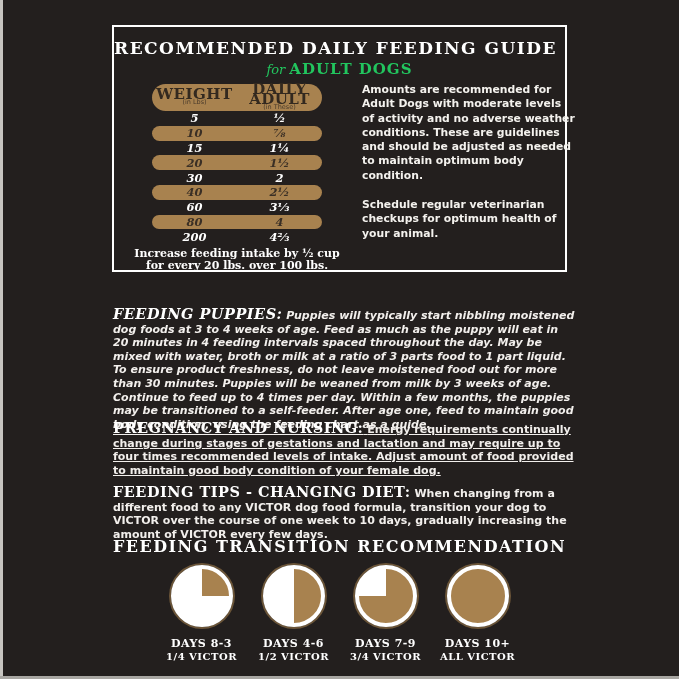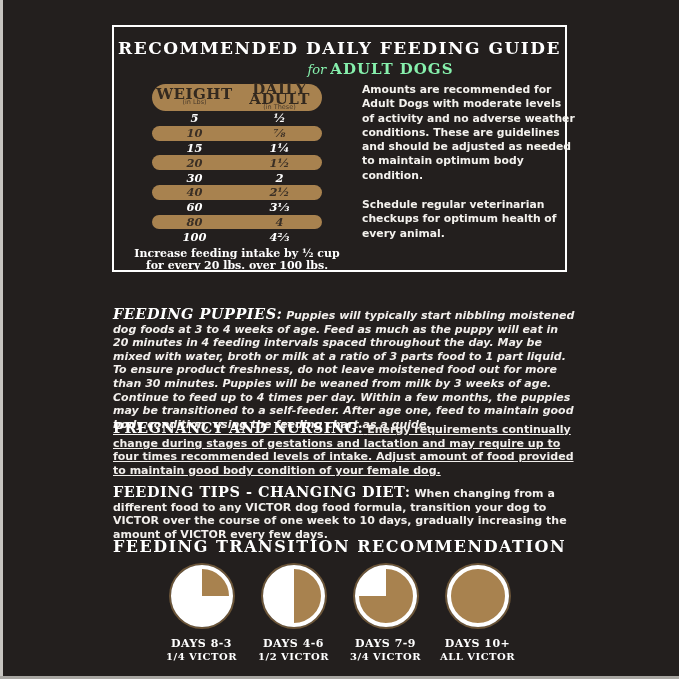--- a/index.html
+++ b/index.html
@@ -5,24 +5,24 @@
   html,body{margin:0;padding:0;background:#221e1d;}
   .page{
     position:relative;width:679px;height:679px;background:#231f1e;
     overflow:hidden;font-family:"DejaVu Sans",sans-serif;color:#f2efec;
   }
   .edge-left{position:absolute;left:0;top:0;width:3px;height:679px;background:#c6c4c0;}
   .edge-bottom{position:absolute;left:0;bottom:0;width:679px;height:3px;background:#a8a6a2;}
 
   
   .guide-box{position:absolute;left:112px;top:25px;width:451px;height:243px;border:2px solid #ffffff;}
-  .gb-title{position:absolute;left:0;top:11px;width:100%;text-align:center;
+  .gb-title{position:absolute;left:0;top:11px;width:100%;text-align:left;
     font-family:"DejaVu Serif",serif;font-weight:bold;font-size:17px;letter-spacing:1.5px;color:#ffffff;}
-  .gb-subtitle{position:absolute;left:0;top:33px;width:100%;text-align:center;color:#86efac;
-    font-family:"DejaVu Serif",serif;font-size:15px;font-weight:bold;letter-spacing:1px;padding-left:41px;}
+  .gb-subtitle{position:absolute;left:0;top:33px;width:100%;text-align:center;color:#22c55e;
+    font-family:"DejaVu Serif",serif;font-size:15px;font-weight:bold;letter-spacing:1px;}
   .gb-subtitle .pfx{font-weight:normal;font-style:italic;font-size:13px;letter-spacing:0;margin-right:4px;text-transform:lowercase;}
 
   
   .gb-table{position:absolute;left:38px;top:57px;width:170px;}
   .t-head{display:grid;grid-template-columns:1fr 1fr;height:27px;background:#a8824f;border-radius:14px;
     align-items:center;text-align:center;color:#33291f;}
   .t-head .h-main{font-family:"DejaVu Serif",serif;font-weight:bold;font-size:15px;letter-spacing:.5px;line-height:10px;}
   .t-head .h-sub{font-size:6.5px;line-height:7px;color:#4a3b2b;}
   .t-row{display:grid;grid-template-columns:1fr 1fr;height:14.8px;align-items:center;text-align:center;
     font-family:"DejaVu Serif",serif;font-weight:bold;font-style:italic;font-size:11.5px;color:#ffffff;}
@@ -103,33 +103,33 @@
         </div>
       <div class="t-row">
           <span>60</span>
           <span>3⅓</span>
         </div>
       <div class="t-row tan">
           <span>80</span>
           <span>4</span>
         </div>
       <div class="t-row">
-          <span>100</span>
+          <span>200</span>
           <span>4⅔</span>
         </div>
     </div>
 
     <div class="gb-note">
       <div>Increase feeding intake by ½ cup</div>
       <div>for every 20 lbs. over 100 lbs.</div>
     </div>
 
     <div class="gb-right">
       <p>Amounts are recommended for Adult Dogs with moderate levels of activity and no adverse weather conditions. These are guidelines and should be adjusted as needed to maintain optimum body condition.</p>
-      <p>Schedule regular veterinarian checkups for optimum health of every animal.</p>
+      <p>Schedule regular veterinarian checkups for optimum health of your animal.</p>
     </div>
   </div>
 
   <p class="section s1">
     <span class="sec-h">FEEDING PUPPIES:</span>
     <span>Puppies will typically start nibbling moistened dog foods at 3 to 4 weeks of age. Feed as much as the puppy will eat in 20 minutes in 4 feeding intervals spaced throughout the day. May be mixed with water, broth or milk at a ratio of 3 parts food to 1 part liquid. To ensure product freshness, do not leave moistened food out for more than 30 minutes. Puppies will be weaned from milk by 3 weeks of age. Continue to feed up to 4 times per day. Within a few months, the puppies may be transitioned to a self-feeder. After age one, feed to maintain good body condition, using the feeding chart as a guide.</span>
   </p>
   <p class="section s2">
     <span class="sec-h">PREGNANCY AND NURSING:</span>
     <span>Energy requirements continually change during stages of gestations and lactation and may require up to four times recommended levels of intake. Adjust amount of food provided to maintain good body condition of your female dog.</span>

